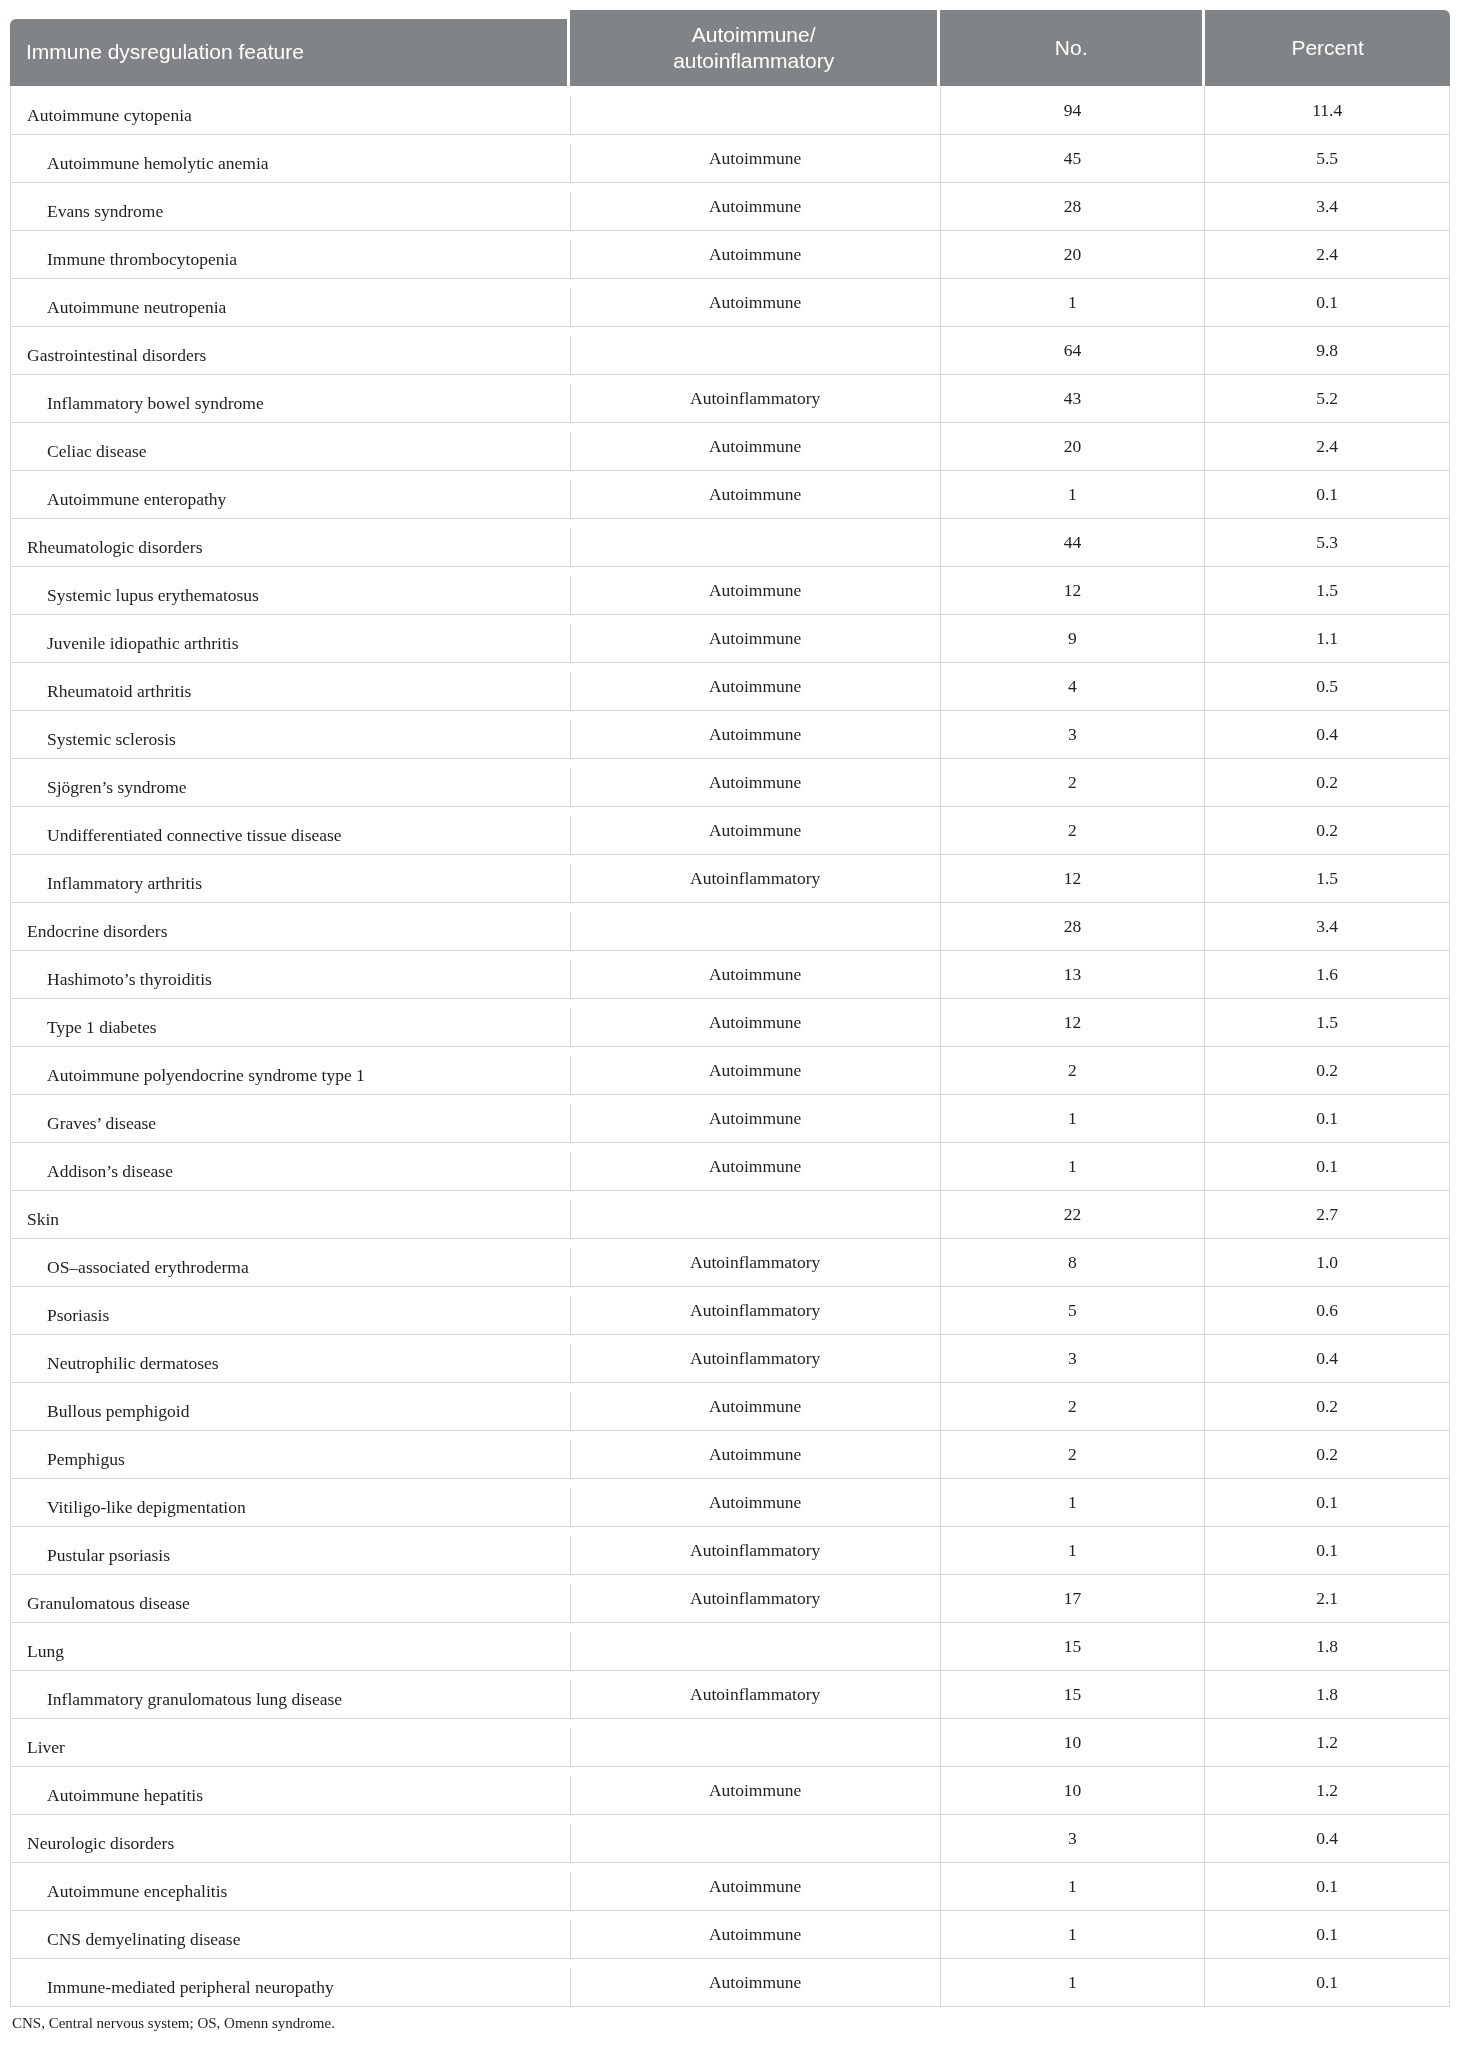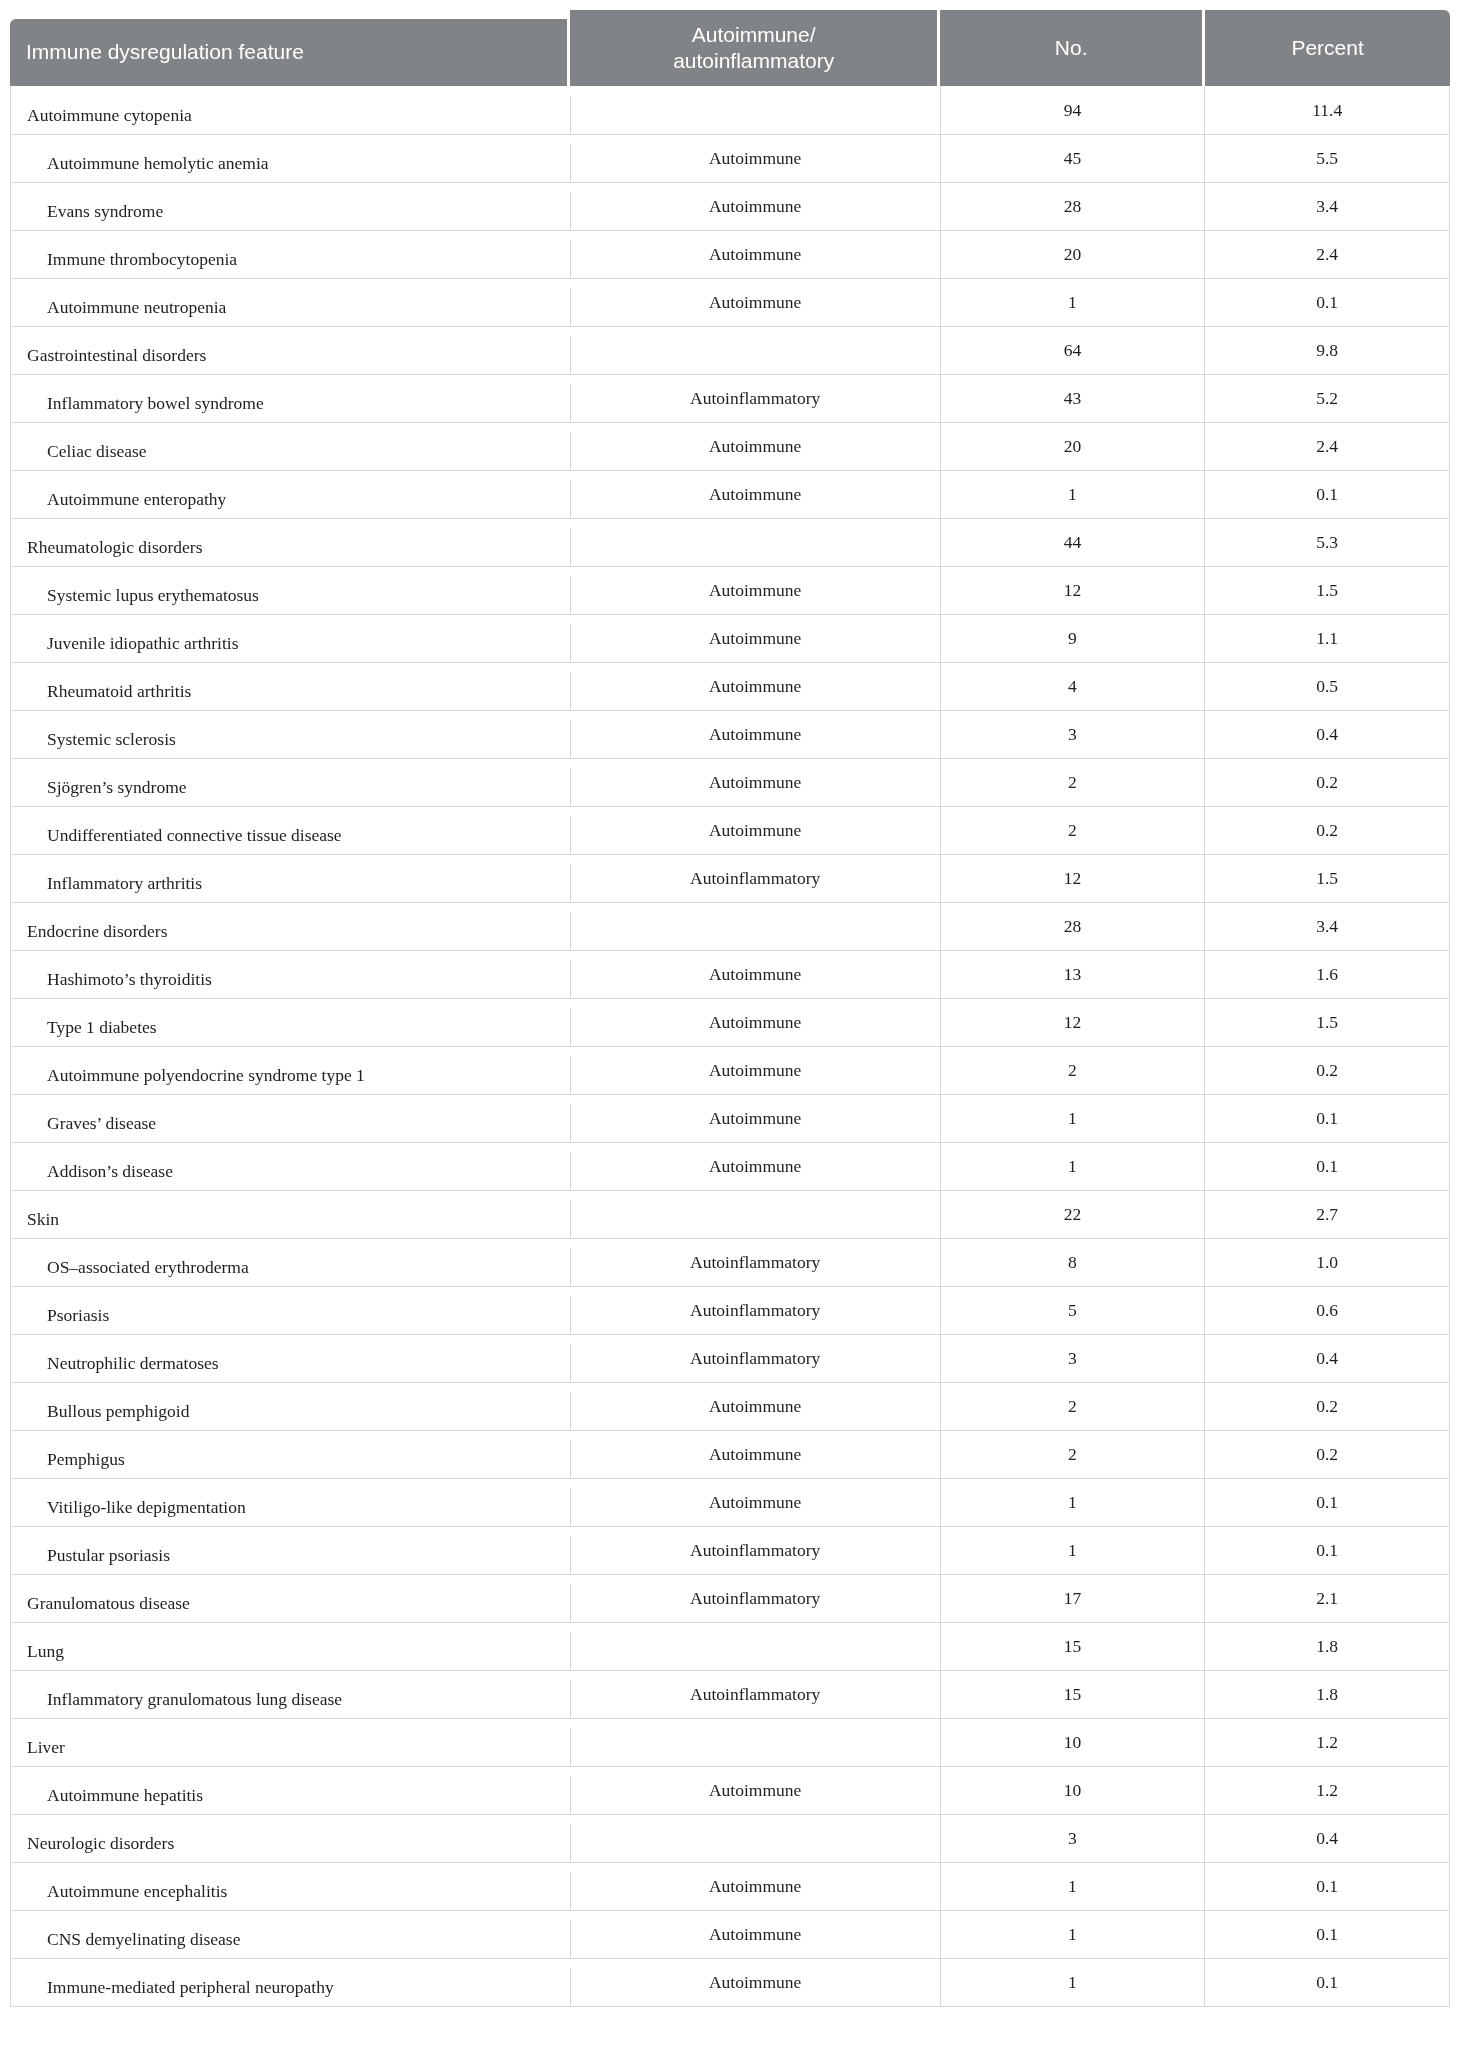--- a/index.html
+++ b/index.html
@@ -345,13 +345,14 @@
         <div class="tr sub">
           <div class="td c1">Immune-mediated peripheral neuropathy</div>
           <div class="td c2">Autoimmune</div>
           <div class="td c3">1</div>
           <div class="td c4">0.1</div>
         </div>
       </div>
 
   </div>
 
+  <div class="footnote">CNS, Central nervous system; OS, Omenn syndrome.</div>
 </div>
 
 </body></html>

